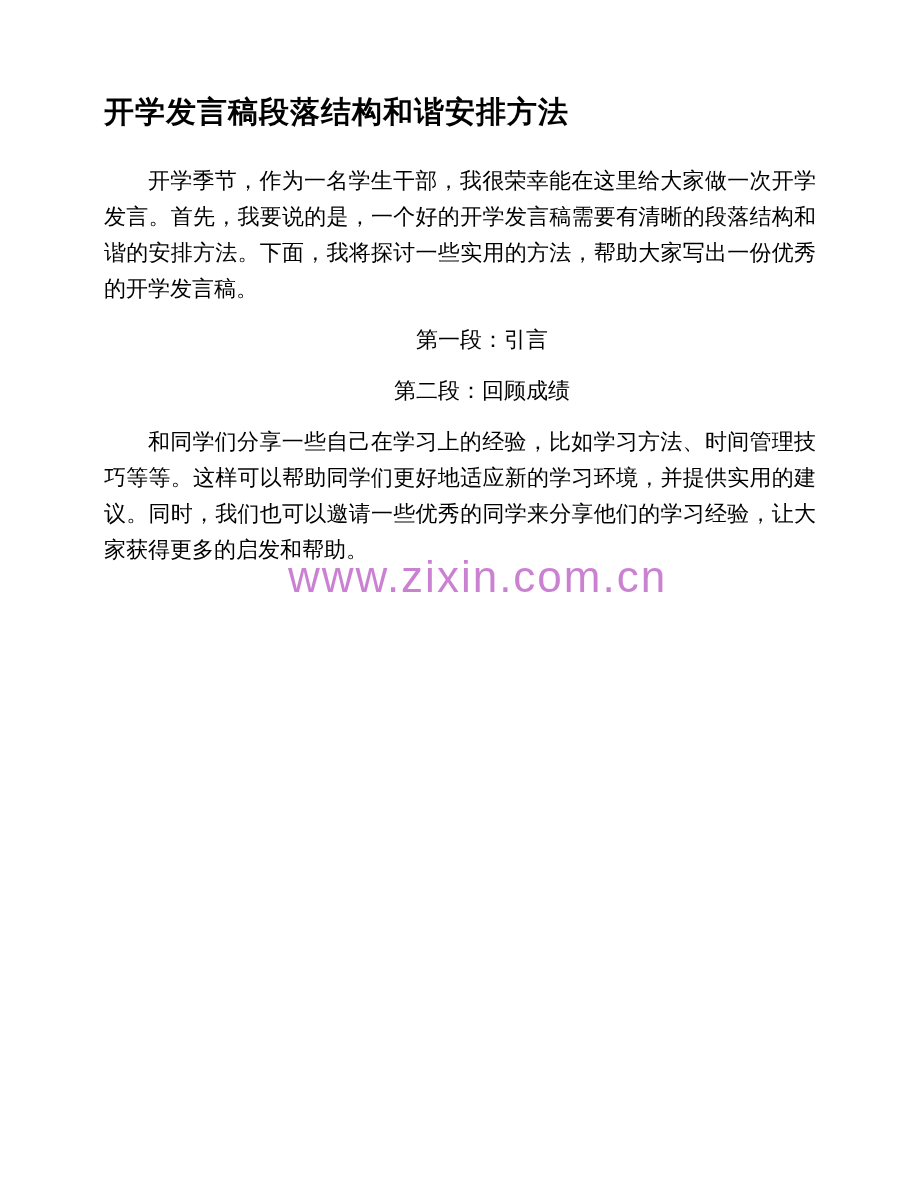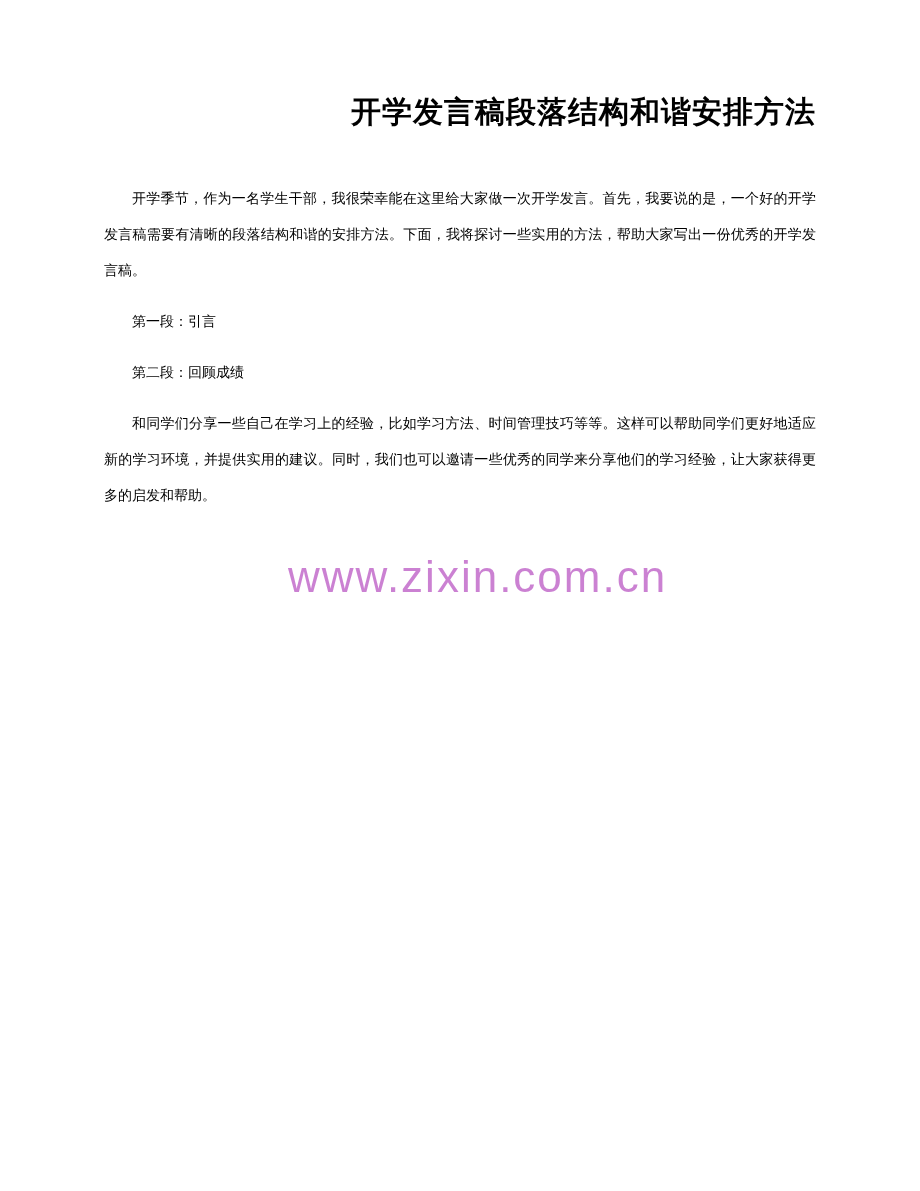--- a/index.html
+++ b/index.html
@@ -15,35 +15,35 @@
     background: #ffffff;
     box-sizing: border-box;
     padding: 92px 104px 60px 104px;
     font-family: "Liberation Serif", serif;
     color: #000000;
     overflow: hidden;
   }
   .doc-title {
     font-size: 30px;
     font-weight: bold;
-    text-align: right;
+    text-align: left;
     letter-spacing: 1px;
-    margin: 0 0 50px 0;
+    margin: 0 0 32px 0;
     line-height: 1.3;
   }
   .doc-body p {
-    font-size: 14px;
+    font-size: 22px;
     line-height: 36px;
     text-align: justify;
     text-indent: 2em;
     margin: 0 0 15px 0;
     word-break: break-all;
   }
   .doc-body p.section-heading {
-    text-align: left;
+    text-align: center;
   }
   .watermark {
     position: absolute;
     left: 288px;
     top: 552px;
     font-size: 44px;
     font-family: "Liberation Sans", sans-serif;
     color: #a21caf;
     opacity: 0.55;
     letter-spacing: 2px;

